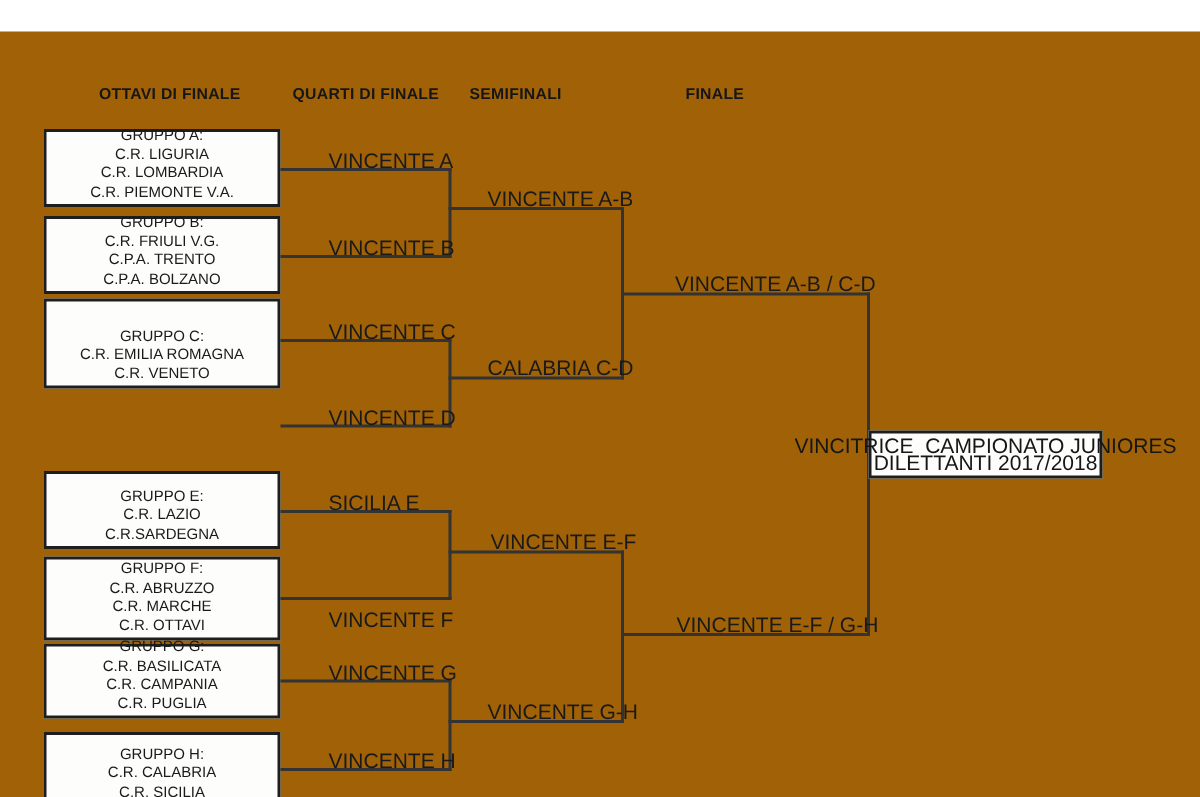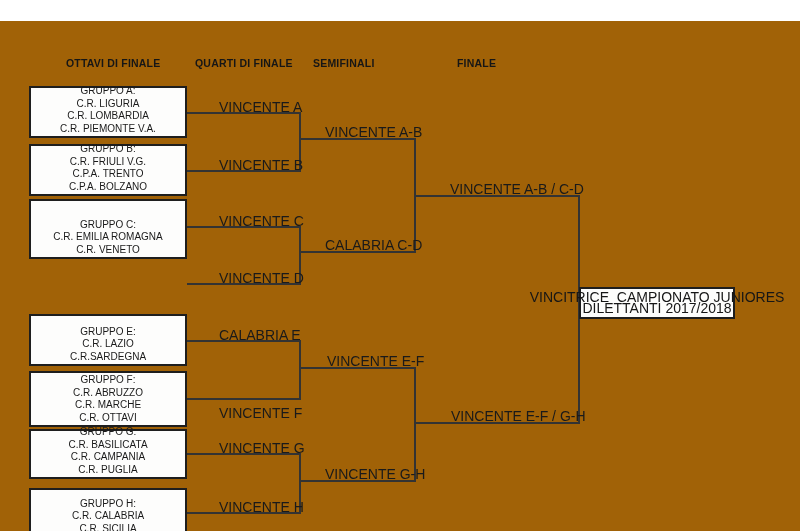--- a/index.html
+++ b/index.html
@@ -102,21 +102,21 @@
 
   <div class="hline" style="left:414px;top:174px;width:166px"></div>
   <div class="hline" style="left:414px;top:401px;width:166px"></div>
 
   <div class="vline" style="left:578px;top:174px;height:229px"></div>
 
   <div class="lab" style="left:219px;top:78px">VINCENTE A</div>
   <div class="lab" style="left:219px;top:136px">VINCENTE B</div>
   <div class="lab" style="left:219px;top:192px">VINCENTE C</div>
   <div class="lab" style="left:219px;top:249px">VINCENTE D</div>
-  <div class="lab" style="left:219px;top:306px">CALABRIA E</div>
+  <div class="lab" style="left:219px;top:306px">SICILIA E</div>
   <div class="lab" style="left:219px;top:384px">VINCENTE F</div>
   <div class="lab" style="left:219px;top:419px">VINCENTE G</div>
   <div class="lab" style="left:219px;top:478px">VINCENTE H</div>
 
   <div class="lab" style="left:325px;top:103px">VINCENTE A-B</div>
   <div class="lab" style="left:325px;top:216px">CALABRIA C-D</div>
   <div class="lab" style="left:327px;top:332px">VINCENTE E-F</div>
   <div class="lab" style="left:325px;top:445px">VINCENTE G-H</div>
 
   <div class="lab" style="left:450px;top:160px">VINCENTE A-B / C-D</div>

